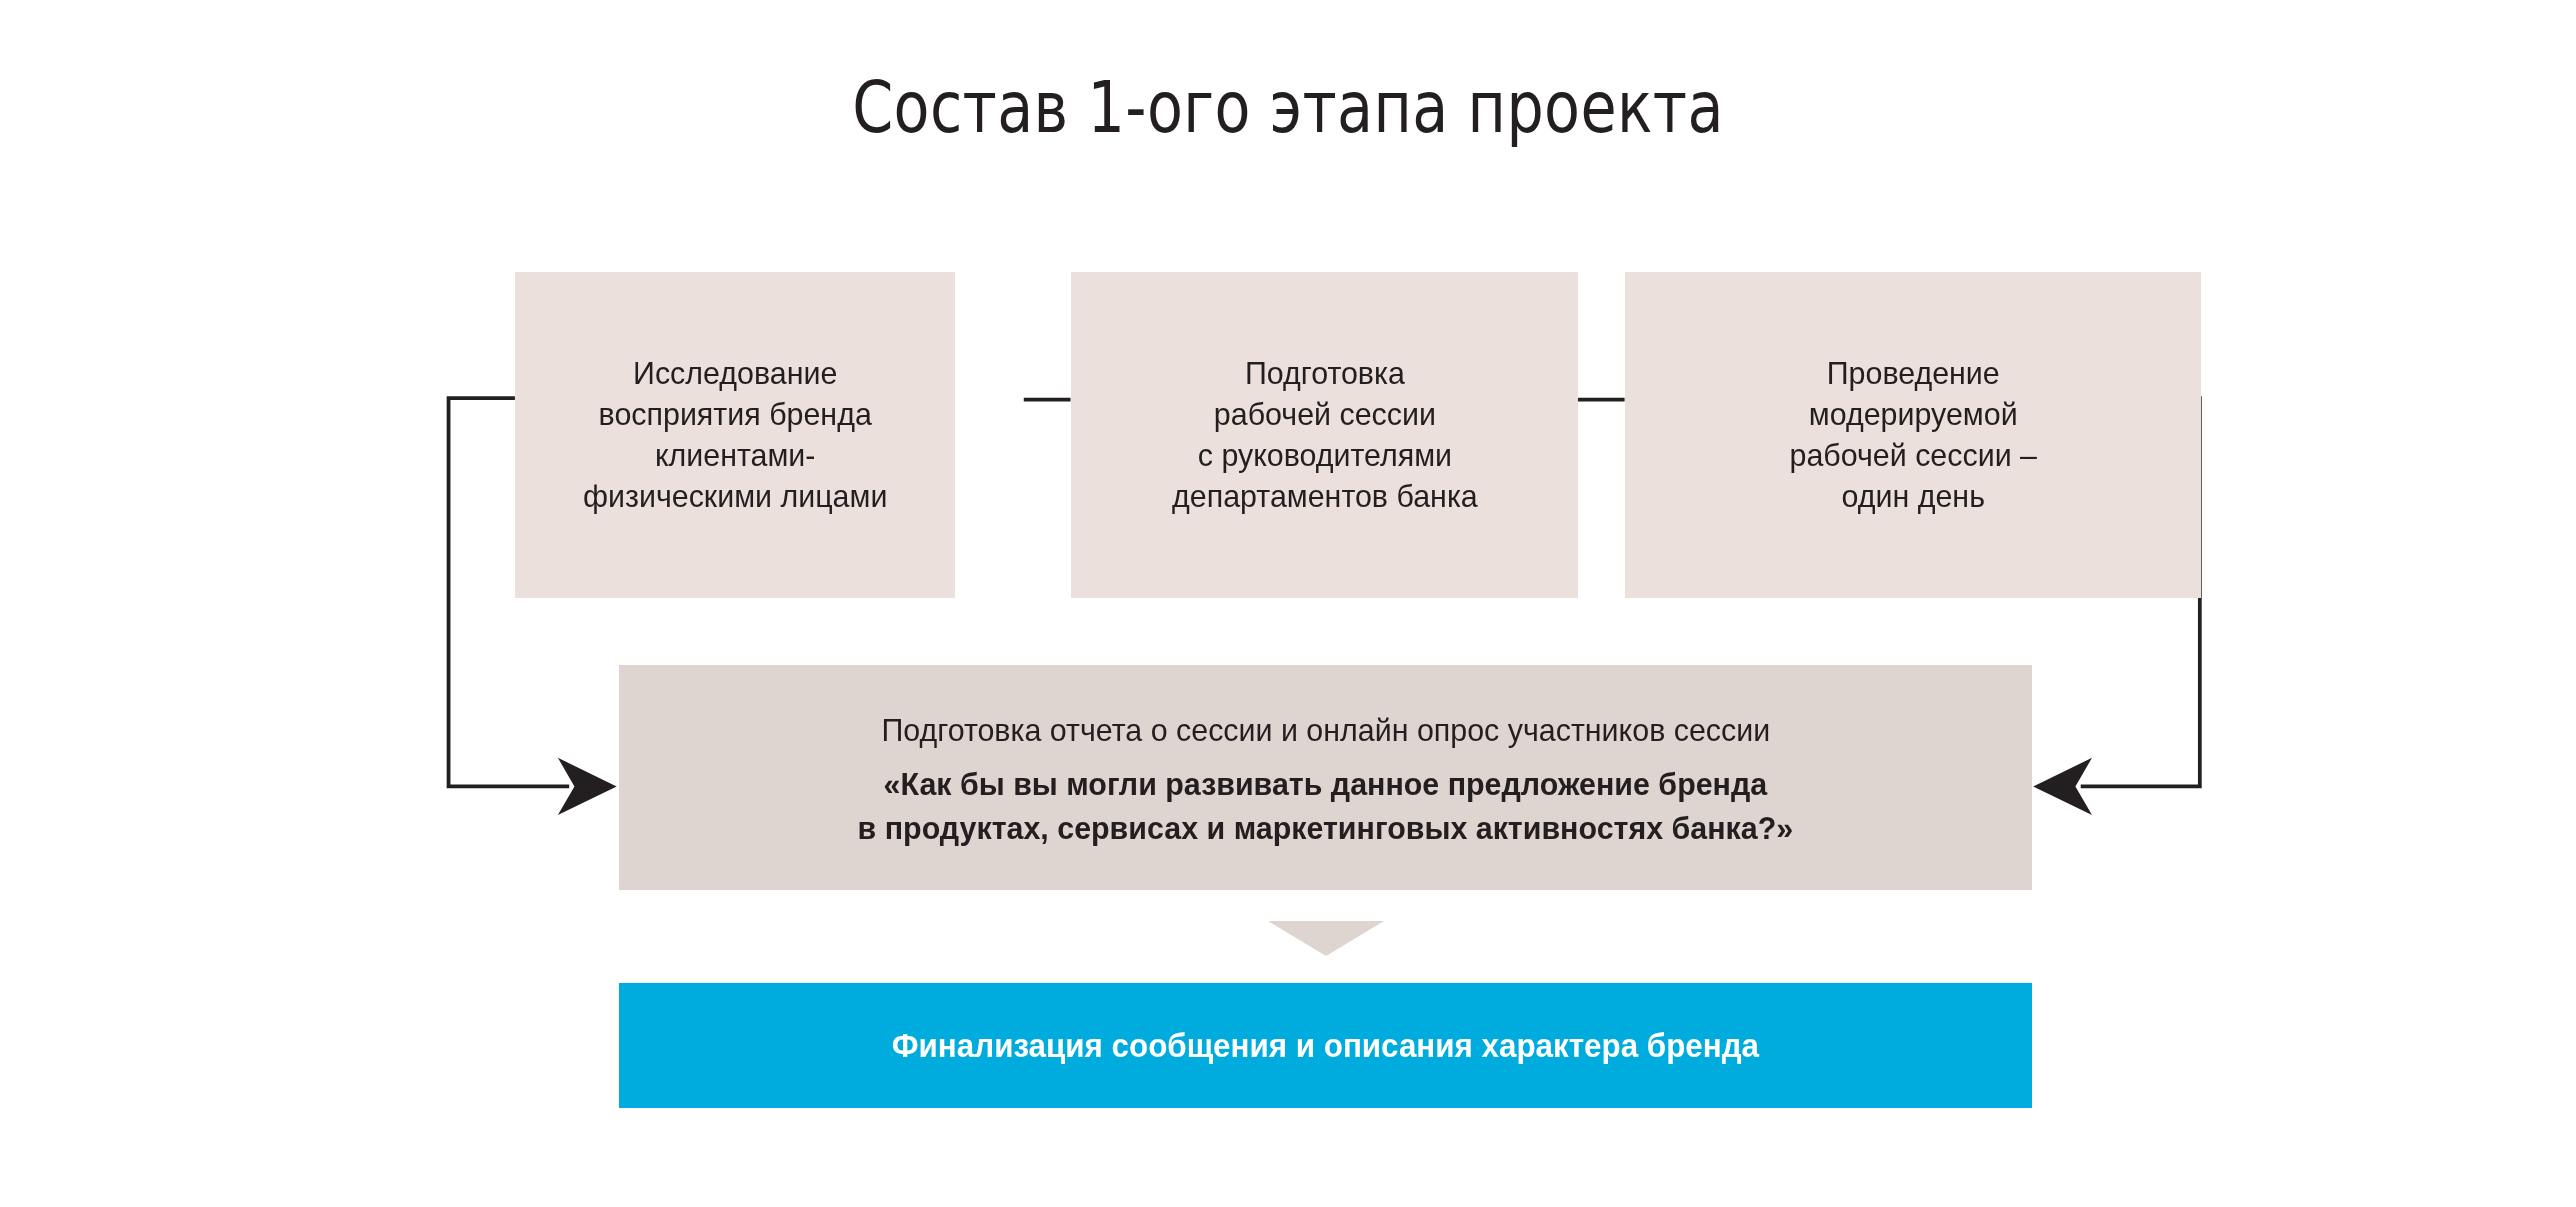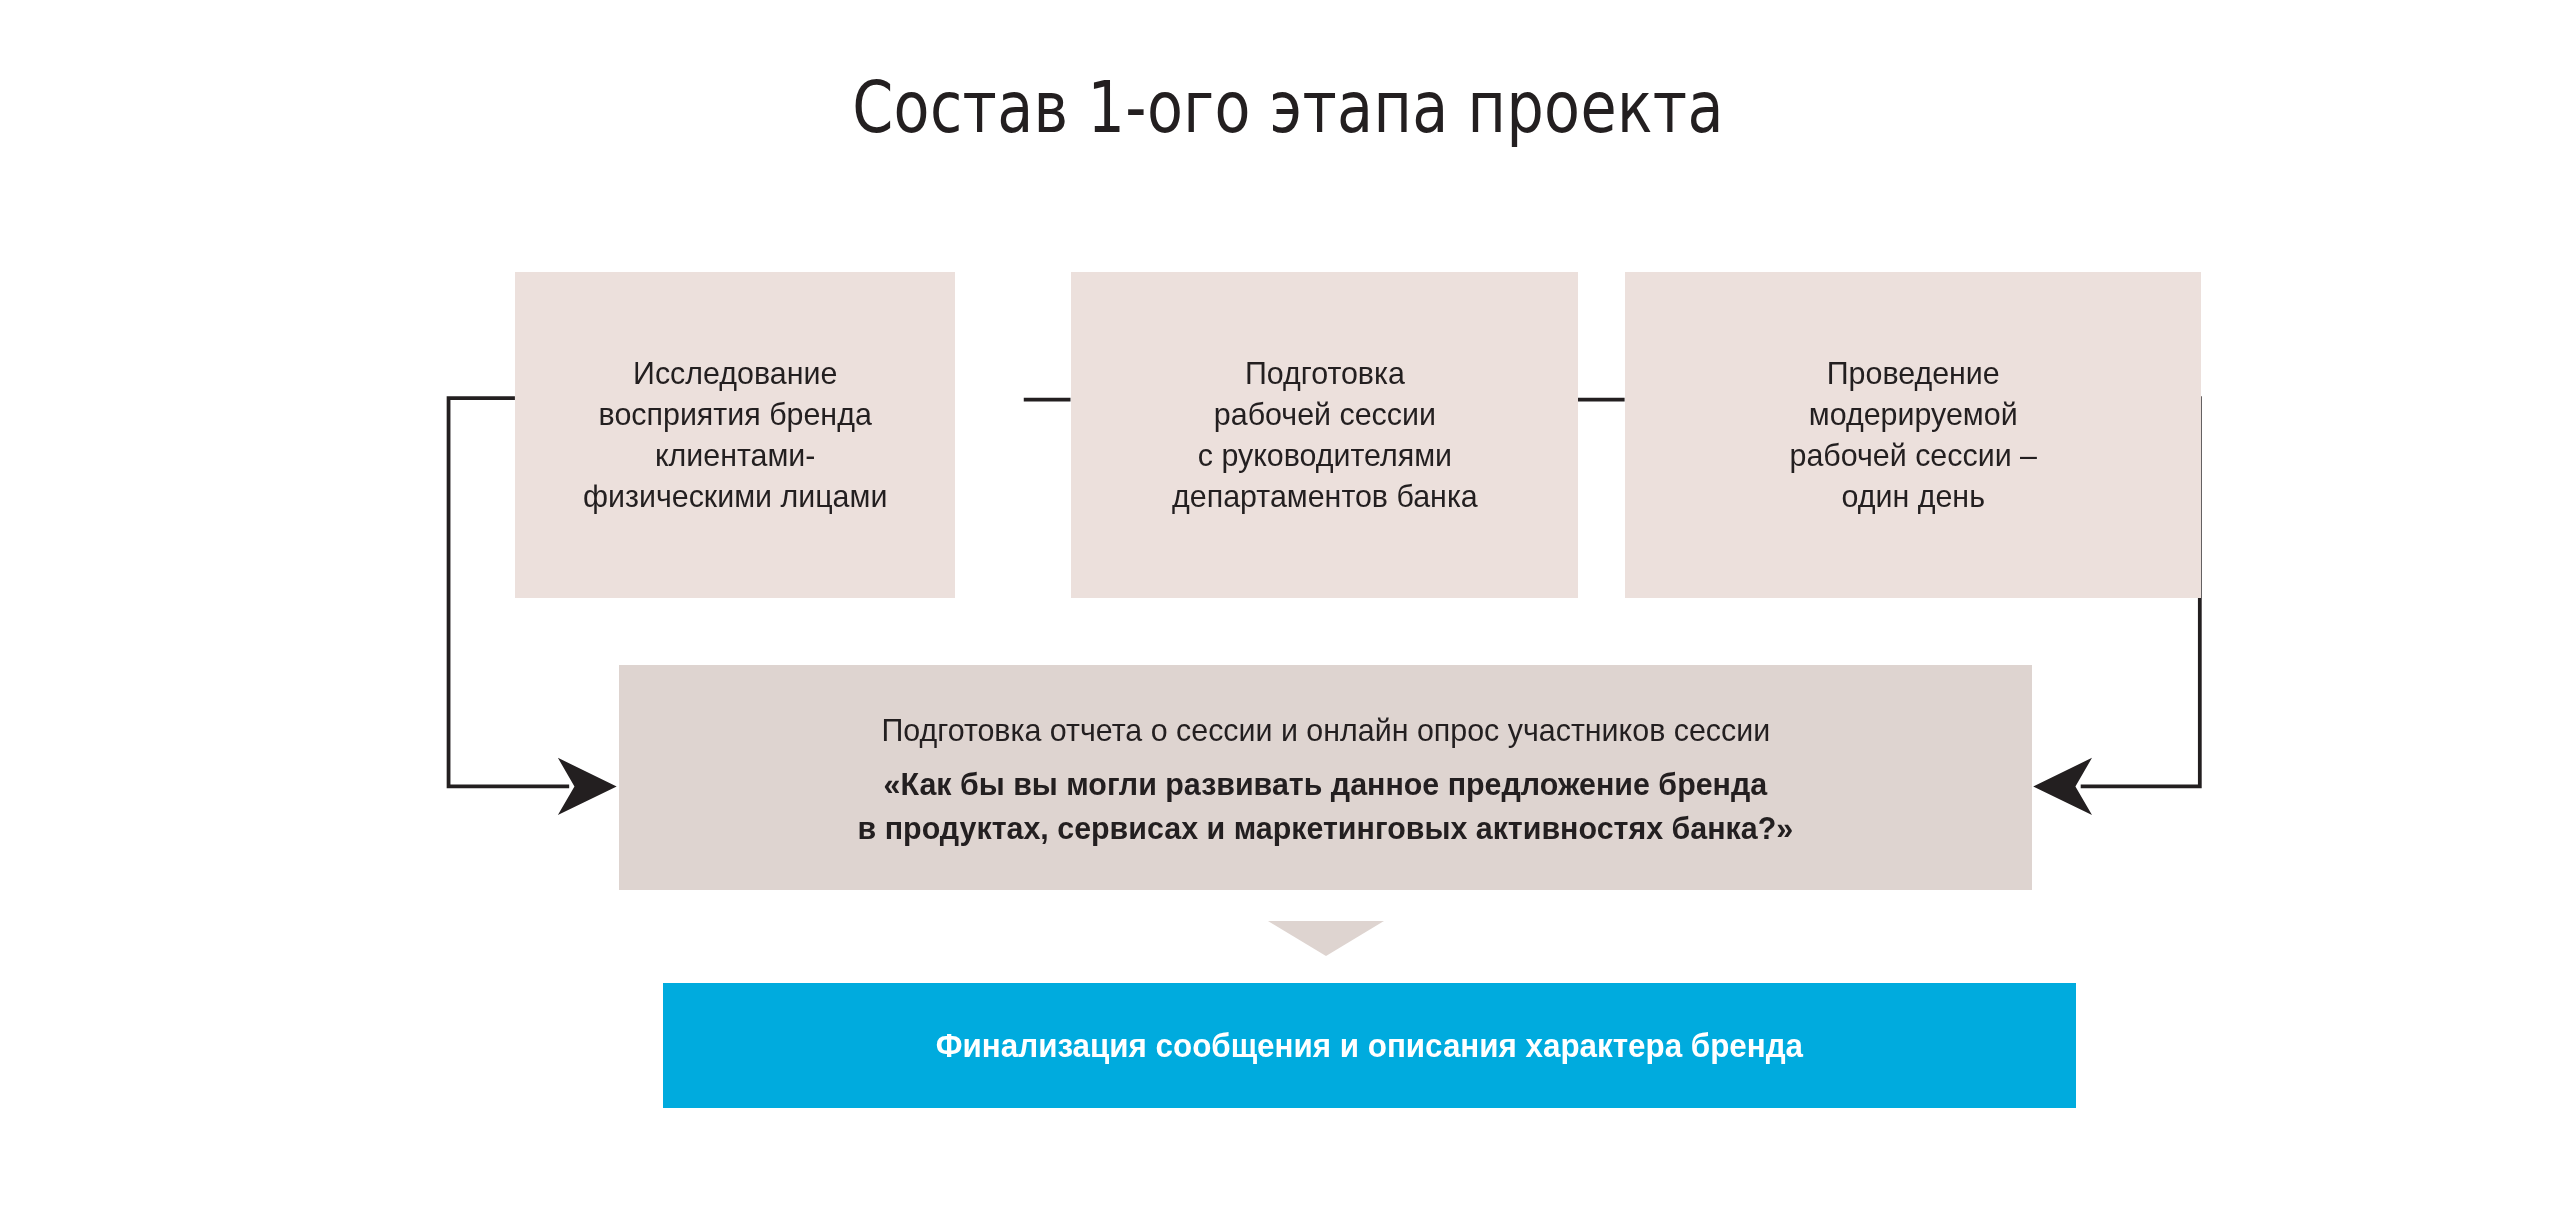--- a/index.html
+++ b/index.html
@@ -111,21 +111,20 @@
     position: absolute;
     left: 619px;
     top: 983px;
     width: 1413px;
     height: 125px;
     background: #00abde;
     display: flex;
     align-items: center;
     justify-content: center;
     box-sizing: border-box;
-    margin-left: 44px;
   }
   #banner-final-text {
     font-family: "Liberation Sans", sans-serif;
     font-weight: 700;
     font-size: 33px;
     line-height: 1.2;
     color: #ffffff;
     transform: scaleX(0.95);
     white-space: nowrap;
   }

